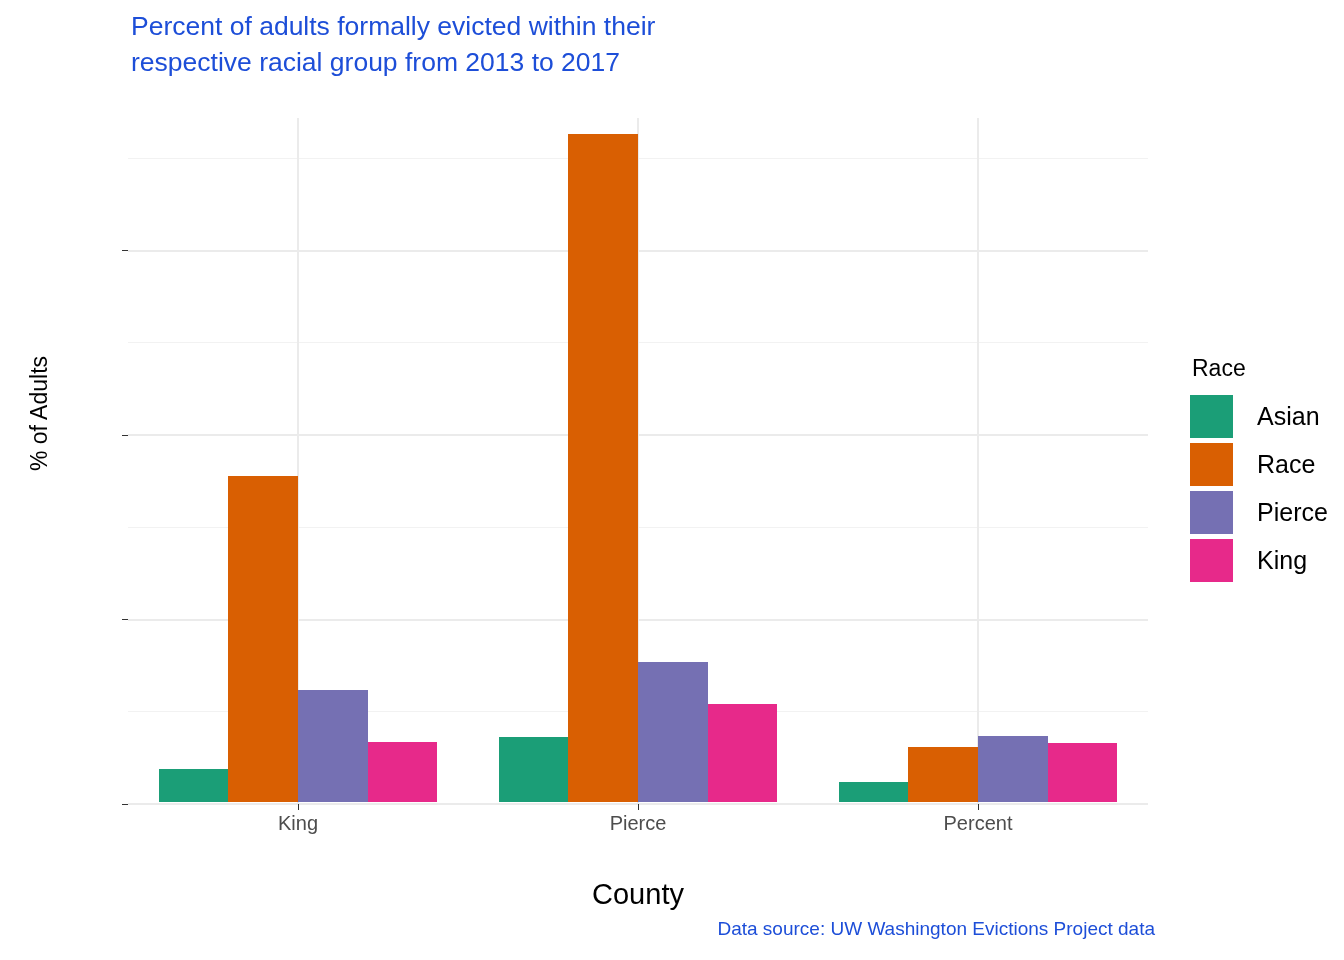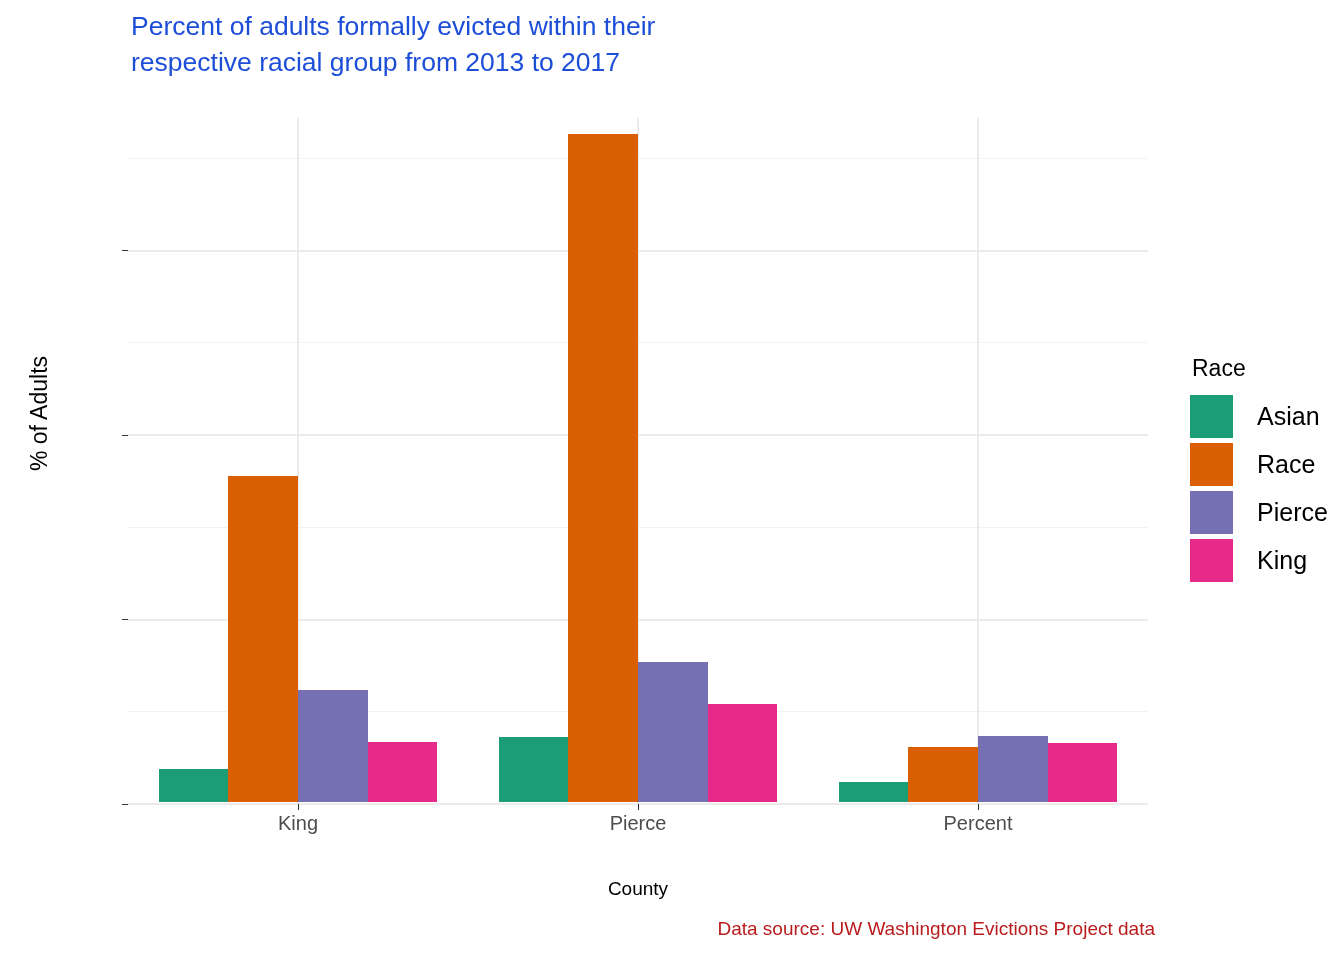--- a/index.html
+++ b/index.html
@@ -41,33 +41,33 @@
     color: #000000;
   }
 
   
   #x-axis-title {
     position: absolute;
     left: 128px;
     top: 878px;
     width: 1020px;
     text-align: center;
-    font-size: 19px;
+    font-size: 29px;
     color: #000000;
   }
 
   
   #chart-caption {
     position: absolute;
     left: 0px;
     top: 918px;
     width: 1155px;
     text-align: right;
     font-size: 19px;
-    color: #b91c1c;
+    color: #1d4ed8;
   }
 
   
   #plot-panel {
     position: absolute;
     left: 128px;
     top: 118px;
     width: 1020px;
     height: 686px;
     background: #ffffff;

